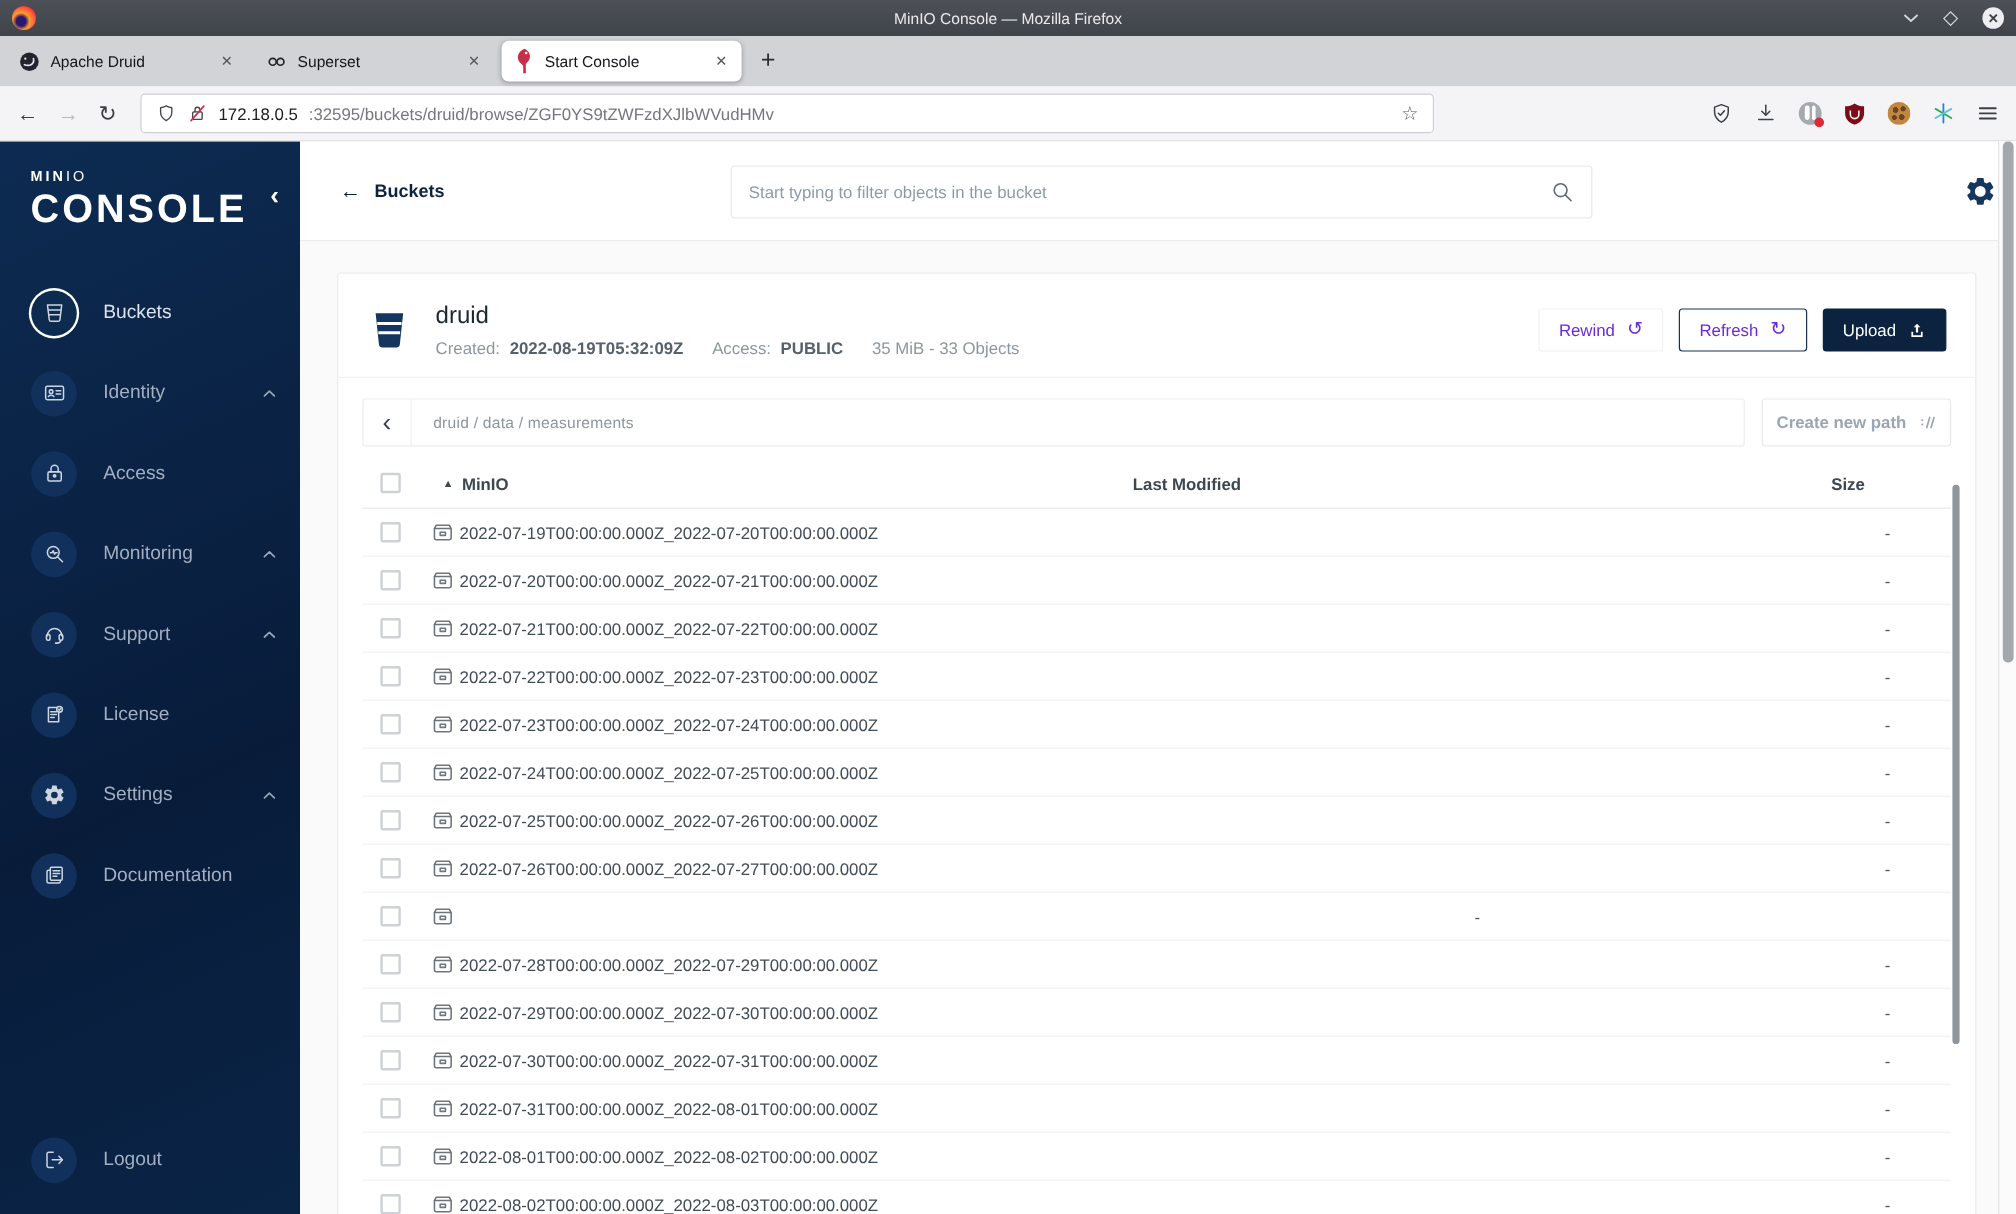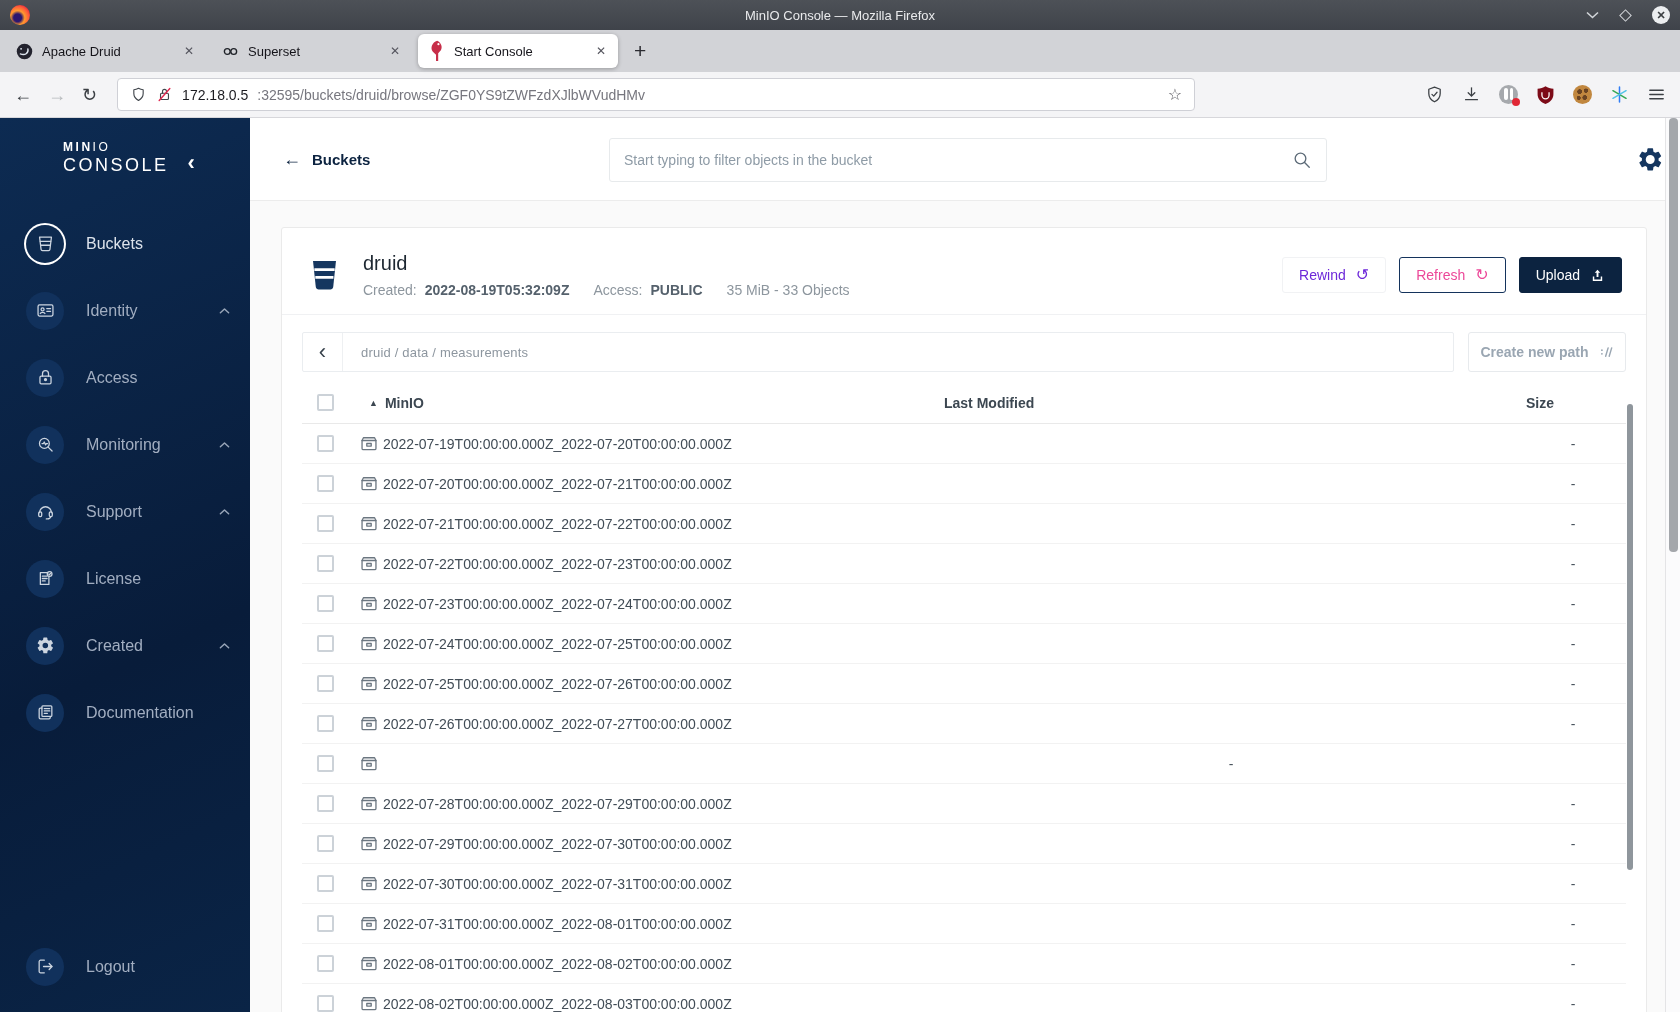--- a/index.html
+++ b/index.html
@@ -45,21 +45,21 @@
   .ext-cookie{width:19px;height:19px;border-radius:50%;background:radial-gradient(circle at 35% 35%,#6b4423 0 2.2px,transparent 2.6px),radial-gradient(circle at 68% 30%,#6b4423 0 2px,transparent 2.4px),radial-gradient(circle at 62% 66%,#6b4423 0 2.2px,transparent 2.6px),radial-gradient(circle at 30% 68%,#6b4423 0 1.8px,transparent 2.2px),#c1873f;}
   .ext-menu{font-size:17px;color:#3b3f44;}
 
   
   .app{position:absolute;top:118px;left:0;right:0;bottom:0;display:flex;}
 
   .sidebar{width:250px;flex-shrink:0;background:linear-gradient(155deg,var(--side-top) 0%,var(--side-bot) 60%,#0a2446 100%);display:flex;flex-direction:column;}
   .logo{padding:22px 20px 0 28px;display:flex;justify-content:center;align-items:flex-start;color:#fff;gap:19px;}
   .logo-top{font-size:12px;letter-spacing:2.5px;}
   .logo-top .b{font-weight:700;} .logo-top .l{font-weight:300;}
-  .logo-main{font-size:18px;font-weight:400;letter-spacing:2.5px;margin-top:1px;}
+  .logo-main{font-size:33px;font-weight:700;letter-spacing:2.5px;margin-top:1px;}
   .collapse{font-size:22px;line-height:1;color:#fff;font-weight:700;margin-top:12px;}
   .menu{display:flex;flex-direction:column;padding-top:34px;flex:1;}
   .side-item{display:flex;align-items:center;height:67px;padding:0 20px 0 26px;gap:22px;font-size:16px;color:#a2aec1;cursor:default;}
   .side-circle{width:38px;height:38px;border-radius:50%;background:#11315c;display:flex;align-items:center;justify-content:center;flex-shrink:0;color:#ccd5e0;}
   .side-item.active .side-circle{background:#0d2a4f;box-shadow:0 0 0 2px #ffffff;}
   .side-item.active{color:#dde3eb;}
   .side-ic svg{width:19px;height:19px;}
   .side-chevron{margin-left:auto;color:#98a5b8;}
   .side-chevron svg{width:11px;height:8px;}
   .logout-item{margin-top:auto;margin-bottom:12px;}
@@ -84,21 +84,21 @@
   .bucket-ic svg{width:29px;height:33px;}
   .bucket-info{margin-left:24px;}
   .bucket-name{font-size:20px;font-weight:400;color:#1d2731;}
   .bucket-meta{margin-top:7px;font-size:14px;color:#8d969e;display:flex;align-items:center;}
   .bucket-meta .sp{margin-left:8px;} .bucket-meta .gap{margin-left:24px;}
   .meta-strong{color:#55616c;font-weight:700;}
   .bucket-actions{margin-left:auto;display:flex;gap:13px;}
   .btn{height:36px;border-radius:3px;font-size:14px;display:flex;align-items:center;gap:10px;padding:0 16px;background:#fff;white-space:nowrap;}
   .btn .g{font-size:16px;line-height:1;}
   .btn-rewind{border:1px solid #f1f2f4;color:#6d28d9;}
-  .btn-refresh{border:1px solid #14335c;color:#ec4899;}
+  .btn-refresh{border:1px solid #14335c;color:#6d28d9;}
   .btn-upload{background:var(--navy);border:1px solid var(--navy);color:#fff;}
   .btn-upload svg{width:15px;height:15px;}
 
   .card-divider{border-bottom:1px solid #f0f1f3;margin:0 -20px;}
 
   .browse-bar{display:flex;gap:14px;margin-top:17px;}
   .crumb-box{flex:1;height:40px;border:1px solid #eaedf0;border-radius:2px;background:#fff;display:flex;align-items:center;}
   .crumb-back{width:40px;align-self:stretch;border-right:1px solid #eef0f2;display:flex;align-items:center;justify-content:center;color:#38424c;font-size:22px;line-height:1;}
   .crumb-path{padding-left:18px;font-size:13px;color:#8d969f;letter-spacing:.2px;}
   .btn-create{width:158px;height:40px;justify-content:center;border:1px solid #e7eaed;color:#9aa6b2;font-weight:700;gap:9px;}
@@ -348,21 +348,21 @@
         </div>
 
         <div class="side-item">
           <span class="side-circle">
             <span class="side-ic">
               <svg viewBox="0 0 24 24" fill="currentColor">
                 <path fill-rule="evenodd" d="M19.14 12.94a7 7 0 0 0 0-1.88l2.11-1.65a.5.5 0 0 0 .12-.64l-2-3.46a.5.5 0 0 0-.61-.22l-2.49 1a7.3 7.3 0 0 0-1.63-.94l-.38-2.65A.5.5 0 0 0 13.77 2h-4a.5.5 0 0 0-.49.42l-.38 2.65a7.3 7.3 0 0 0-1.63.94l-2.49-1a.5.5 0 0 0-.61.22l-2 3.46a.5.5 0 0 0 .12.64l2.11 1.65a7 7 0 0 0 0 1.88l-2.11 1.65a.5.5 0 0 0-.12.64l2 3.46a.5.5 0 0 0 .61.22l2.49-1c.5.38 1.05.7 1.63.94l.38 2.65a.5.5 0 0 0 .49.42h4a.5.5 0 0 0 .49-.42l.38-2.65a7.3 7.3 0 0 0 1.63-.94l2.49 1a.5.5 0 0 0 .61-.22l2-3.46a.5.5 0 0 0-.12-.64ZM11.77 15.5a3.5 3.5 0 1 1 3.5-3.5 3.5 3.5 0 0 1-3.5 3.5Z"></path>
               </svg>
             </span>
           </span>
-          <span class="side-label">Created</span>
+          <span class="side-label">Settings</span>
           <span class="side-chevron">
             <svg viewBox="0 0 12 8" fill="none" stroke="currentColor" stroke-width="1.6" stroke-linecap="round" stroke-linejoin="round">
               <path d="M1.5 6 6 1.8 10.5 6"></path>
             </svg>
           </span>
         </div>
 
         <div class="side-item">
           <span class="side-circle">
             <span class="side-ic">

